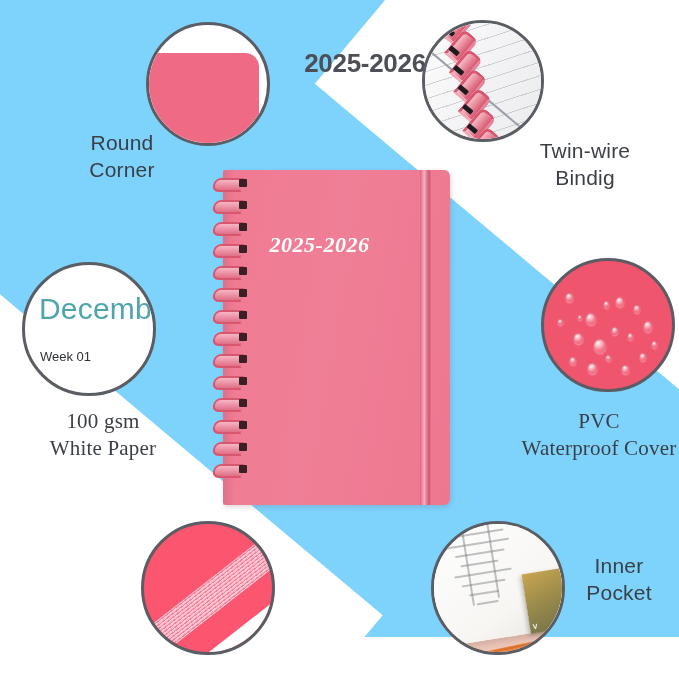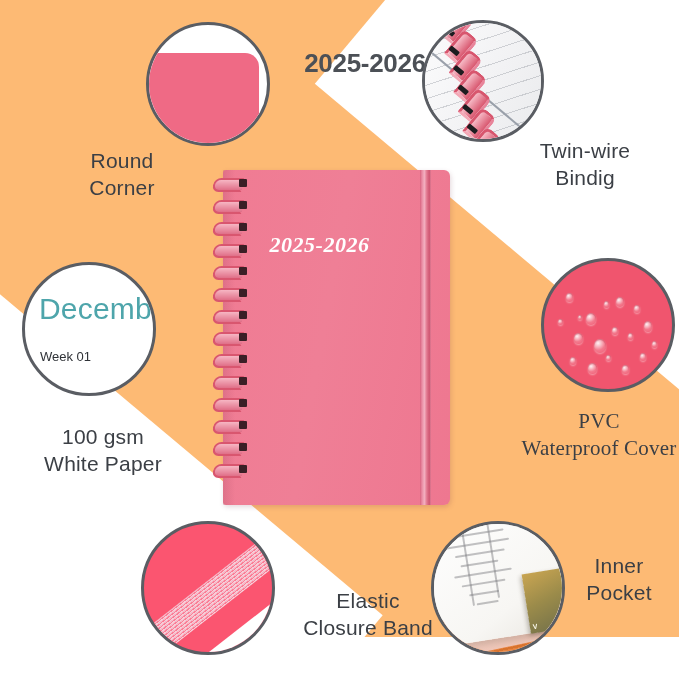--- a/index.html
+++ b/index.html
@@ -5,21 +5,21 @@
   html, body {
     margin: 0;
     padding: 0;
     background: #ffffff;
   }
   #stage {
     position: relative;
     width: 679px;
     height: 675px;
     overflow: hidden;
-    background: #fdba74;
+    background: #7dd3fc;
     font-family: "Liberation Sans", sans-serif;
   }
 
   
   .wedge {
     position: absolute;
     background: #ffffff;
   }
   .wedge-tr {
     top: -120px;
@@ -367,21 +367,21 @@
   <div class="wedge wedge-bl"></div>
   <div class="wedge wedge-bottom"></div>
 
   <div class="heading">
     <div>2025-2026</div>
   </div>
 
   <div class="circle" id="c-round">
     <div class="corner-swatch"></div>
   </div>
-  <div class="label" style="left:56px; top:148px; width:132px;">Round
+  <div class="label" style="left:56px; top:130px; width:132px;">Round
 Corner</div>
 
   <div class="circle" id="c-wire">
     <div class="sheet"></div>
     <div class="edge"></div>
     <div class="coils">
       <div class="coil" style="left:-6px; top:18px;">
           <i></i>
           <b></b>
         </div>
@@ -410,21 +410,21 @@
         </div>
     </div>
   </div>
   <div class="label" style="left:505px; top:138px; width:160px;">Twin-wire
 Bindig</div>
 
   <div class="circle" id="c-paper">
     <div class="month">December</div>
     <div class="week">Week 01</div>
   </div>
-  <div class="label" style="left:22px; top:424px; width:162px;">100 gsm
+  <div class="label" style="left:22px; top:408px; width:162px;font-family:Liberation Serif, serif;">100 gsm
 White Paper</div>
 
   <div class="circle" id="c-pvc">
     <div class="drop" style="left:22px; top:32px; width:7px; height:9px;"></div>
     <div class="drop" style="left:42px; top:52px; width:10px; height:12px;"></div>
     <div class="drop" style="left:60px; top:40px; width:5px; height:7px;"></div>
     <div class="drop" style="left:72px; top:36px; width:8px; height:10px;"></div>
     <div class="drop" style="left:90px; top:44px; width:6px; height:8px;"></div>
     <div class="drop" style="left:30px; top:72px; width:9px; height:11px;"></div>
     <div class="drop" style="left:50px; top:78px; width:12px; height:14px;"></div>
@@ -441,22 +441,20 @@
     <div class="drop" style="left:14px; top:58px; width:5px; height:6px;"></div>
   </div>
   <div class="label" style="left:504px; top:408px; width:190px;font-family:Liberation Serif, serif;">PVC
 Waterproof Cover</div>
 
   <div class="circle" id="c-elastic">
     <div class="band"></div>
     <div class="white-edge"></div>
     <div class="pink-tail"></div>
   </div>
-  <div class="label" style="left:278px; top:588px; width:180px;">Elastic
-Closure Band</div>
 
   <div class="circle" id="c-pocket">
     <div class="desk"></div>
     <div class="lower-page"></div>
     <div class="page">
       <div class="scribble" style="left:30px; top:14px; width:42px; height:2px;"></div>
       <div class="scribble" style="left:26px; top:24px; width:56px; height:2px;"></div>
       <div class="scribble" style="left:22px; top:34px; width:64px; height:2px;"></div>
       <div class="scribble" style="left:30px; top:44px; width:50px; height:2px;"></div>
       <div class="scribble" style="left:34px; top:54px; width:38px; height:2px;"></div>

